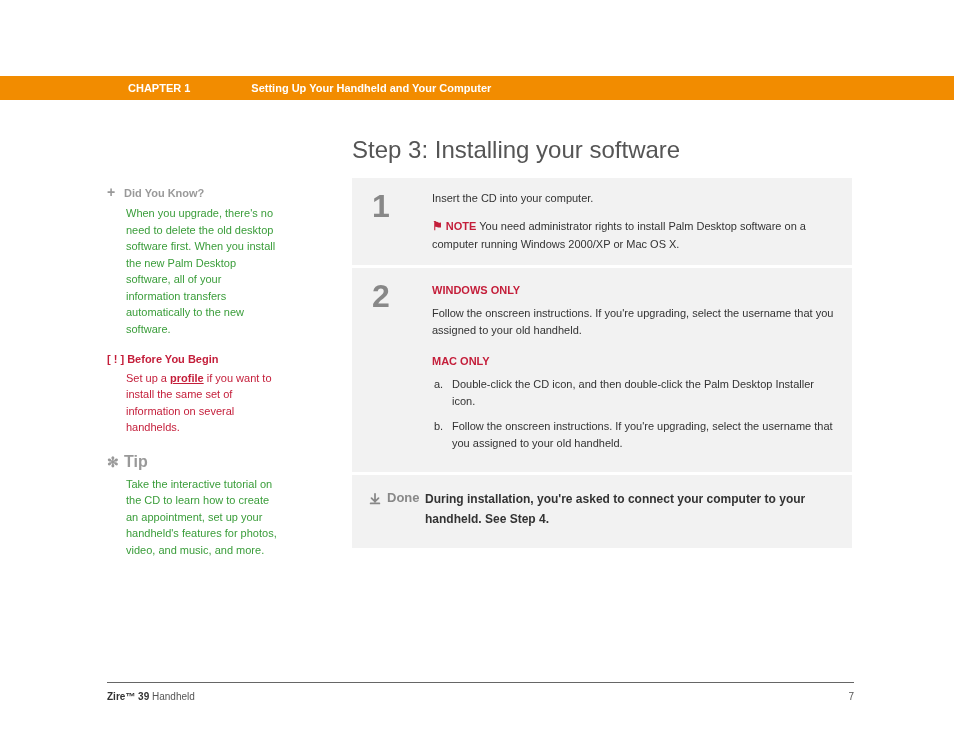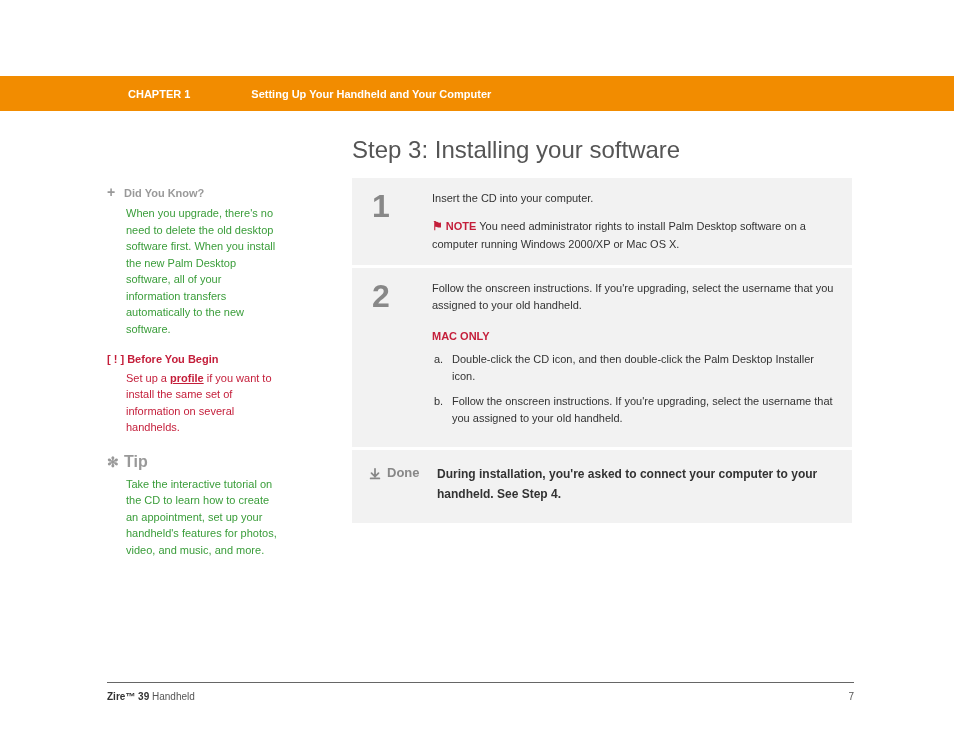--- a/index.html
+++ b/index.html
@@ -8,21 +8,21 @@
       background: #fff;
       width: 954px;
       height: 738px;
       position: relative;
     }
     .header-bar {
       position: absolute;
       top: 76px;
       left: 0;
       right: 0;
-      height: 35px;
+      height: 24px;
       background: #f28c00;
       display: flex;
       align-items: center;
     }
     .chapter-label {
       color: #fff;
       font-weight: bold;
       font-size: 11px;
       margin-left: 128px;
     }
@@ -104,21 +104,21 @@
       width: 35px;
       padding-left: 16px;
       color: #888;
       font-size: 16px;
       font-weight: bold;
     }
     .done-label {
       color: #888;
       font-weight: bold;
       font-size: 13px;
-      width: 50px;
+      width: 38px;
       padding-top: 1px;
     }
     .done-text {
       flex: 1;
       padding-right: 18px;
       font-size: 12px;
       font-weight: bold;
       color: #333;
       line-height: 1.7;
     }
@@ -189,20 +189,21 @@
         <span class="note-icon">⚑</span>
         <span class="note-label">NOTE</span>
         <span class="note-text"> </span><span class="note-text">You need administrator rights to install Palm Desktop software on a computer running Windows 2000/XP or Mac OS X.</span>
       </div>
     </div>
   </div>
 
   <div class="step-row">
     <div class="step-num">2</div>
     <div class="step-content">
+      <div class="sub-heading">WINDOWS ONLY</div>
       <div class="para">Follow the onscreen instructions. If you're upgrading, select the username that you assigned to your old handheld.</div>
       <div class="sub-heading mt">MAC ONLY</div>
       <div class="list-item">
         <span class="list-letter">a.</span>
         <span>Double-click the CD icon, and then double-click the Palm Desktop Installer icon.</span>
       </div>
       <div class="list-item">
         <span class="list-letter">b.</span>
         <span>Follow the onscreen instructions. If you're upgrading, select the username that you assigned to your old handheld.</span>
       </div>

